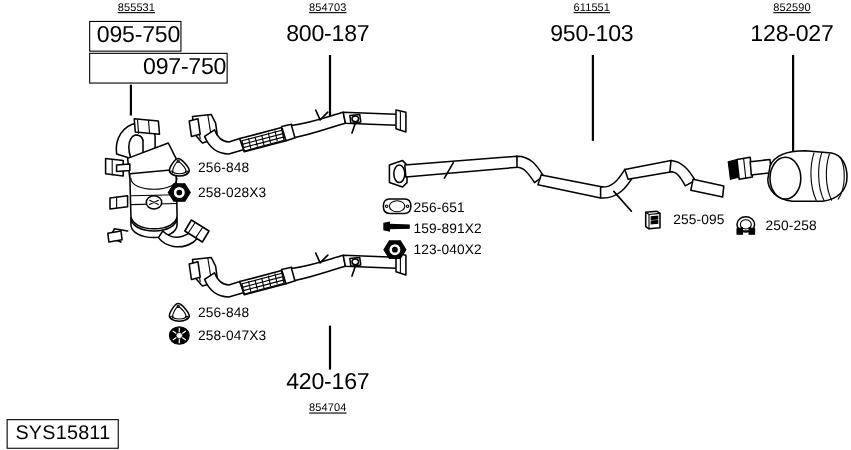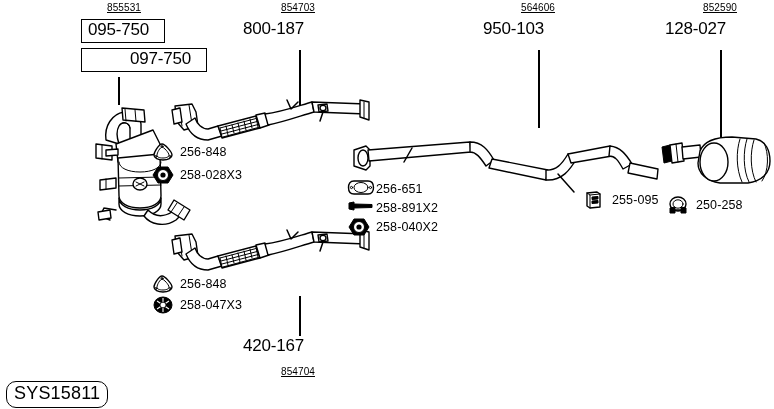--- a/index.html
+++ b/index.html
@@ -23,24 +23,25 @@
   
   .grp-sub {
     font-size: 10px;
     color: #000;
     letter-spacing: 0.1px;
     white-space: nowrap;
     text-align: center;
     text-decoration: underline;
   }
   .grp-main {
-    font-size: 17px;
+    font-size: 21px;
     color: #000;
     letter-spacing: -0.2px;
     white-space: nowrap;
+    text-align: center;
   }
   .grp-main.boxed {
     border: 1.6px solid #000;
     padding: 0px 6px 2px 6px;
     line-height: 1.15;
     background: #fff;
   }
 
   
   .leader {
@@ -95,21 +96,21 @@
   <div class="abs grp-main boxed" style="left:81px; top:48px; width:70px;padding-left:48px;">097-750</div>
   <div class="abs leader" style="left:118px; top:77px; height:28px;"></div>
 
   <div class="abs" style="left:243px; top:2px; width:110px;">
     <div class="grp-sub">854703</div>
   </div>
   <div class="abs grp-main" style="left:243px; top:19px; width:110px;">800-187</div>
   <div class="abs leader" style="left:299px; top:50px; height:62px;"></div>
 
   <div class="abs" style="left:483px; top:2px; width:110px;">
-    <div class="grp-sub">564606</div>
+    <div class="grp-sub">611551</div>
   </div>
   <div class="abs grp-main" style="left:483px; top:19px; width:110px;">950-103</div>
   <div class="abs leader" style="left:538px; top:50px; height:78px;"></div>
 
   <div class="abs" style="left:665px; top:2px; width:110px;">
     <div class="grp-sub">852590</div>
   </div>
   <div class="abs grp-main" style="left:665px; top:19px; width:110px;">128-027</div>
   <div class="abs leader" style="left:720px; top:50px; height:88px;"></div>
 
@@ -293,31 +294,31 @@
       </span>
       <span class="ann-text">256-651</span>
     </div>
     <div class="ann-row" style="margin-bottom:1px;">
       <span class="ann-icon">
         <svg width="26" height="14" viewBox="0 0 26 14">
           <path class="fl-k" d="M1 4 L6 3 L6 11 L1 10 Z"></path>
           <path class="fl-k" d="M6 5 L24 5.5 L24 8.5 L6 9 Z"></path>
         </svg>
       </span>
-      <span class="ann-text">258-891X2</span>
+      <span class="ann-text">159-891X2</span>
     </div>
     <div class="ann-row">
       <span class="ann-icon">
         <svg width="22" height="18" viewBox="0 0 22 18">
           <path class="fl-k" d="M6 1 L16 1 L21 9 L16 17 L6 17 L1 9 Z"></path>
           <ellipse cx="11" cy="9" rx="5.5" ry="5.5" fill="#fff" stroke="#000" stroke-width="1"></ellipse>
           <ellipse cx="11" cy="9" rx="2.6" ry="2.6" fill="#000"></ellipse>
         </svg>
       </span>
-      <span class="ann-text">258-040X2</span>
+      <span class="ann-text">123-040X2</span>
     </div>
   </div>
 
   <div class="abs" style="left:152px; top:275px;">
     <div class="ann-row" style="margin-bottom:3px;">
       <span class="ann-icon">
         <svg width="22" height="18" viewBox="0 0 22 18">
           <path class="fl-w" d="M10 1 C13 1 20 9 20 12 C20 15 16 17 11 17 C6 17 2 15 2 12 C2 9 7 1 10 1 Z"></path>
           <path class="ln-t" d="M10 4 C12 4 17 10 17 12 C17 14 14 15 11 15 C7 15 5 14 5 12 C5 10 8 4 10 4 Z"></path>
           <circle class="ln-t" cx="10" cy="3.5" r="1"></circle>
@@ -367,15 +368,15 @@
           <ellipse class="ln-t" cx="10" cy="8" rx="5" ry="4.2"></ellipse>
           <path class="fl-k" d="M2 12 L7 11 L7 17 L2 17 Z"></path>
           <path class="fl-k" d="M13 11 L18 12 L18 17 L13 17 Z"></path>
           <path class="ln" d="M7 14 L13 14"></path>
         </svg>
       </span>
       <span class="ann-text">250-258</span>
     </div>
   </div>
 
-  <div class="abs sys-badge" style="left:6px; top:381px;border-radius:10px;">SYS15811</div>
+  <div class="abs sys-badge" style="left:6px; top:381px;">SYS15811</div>
 
 </div>
 
 </body></html>

